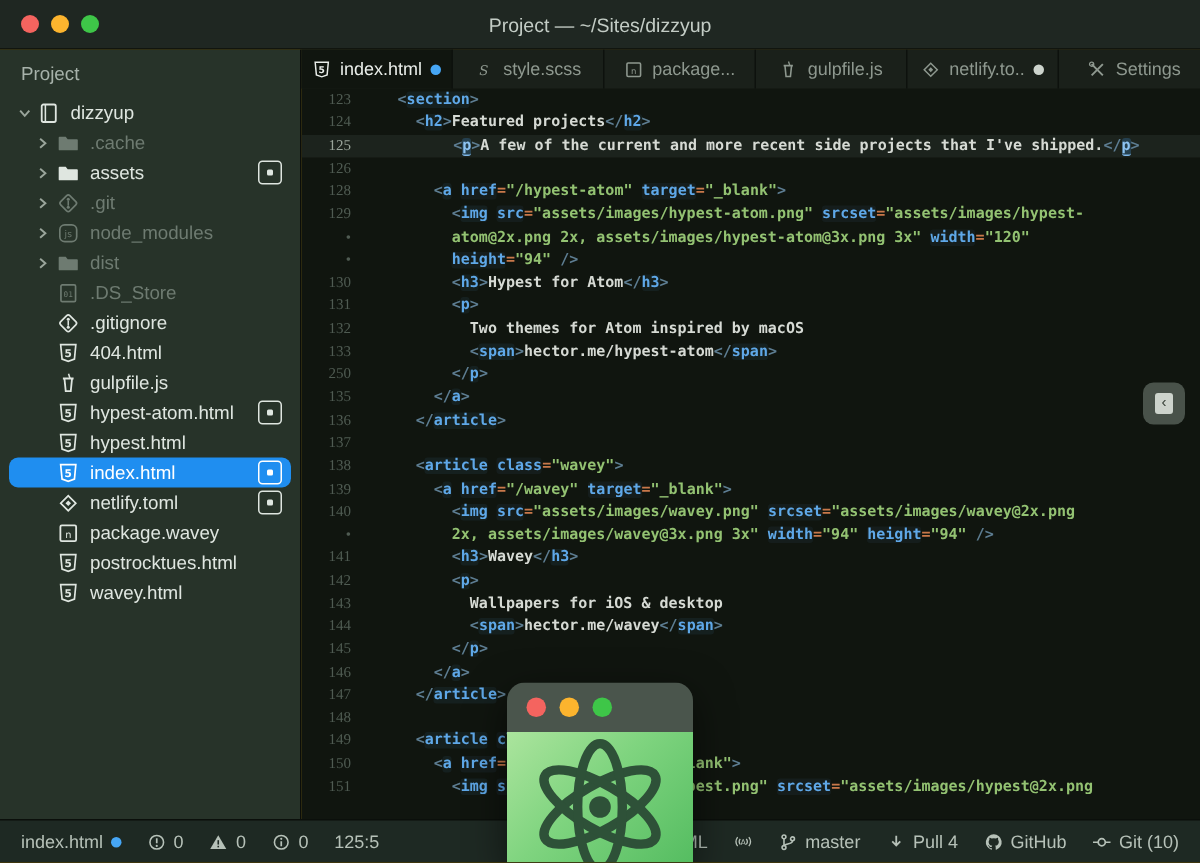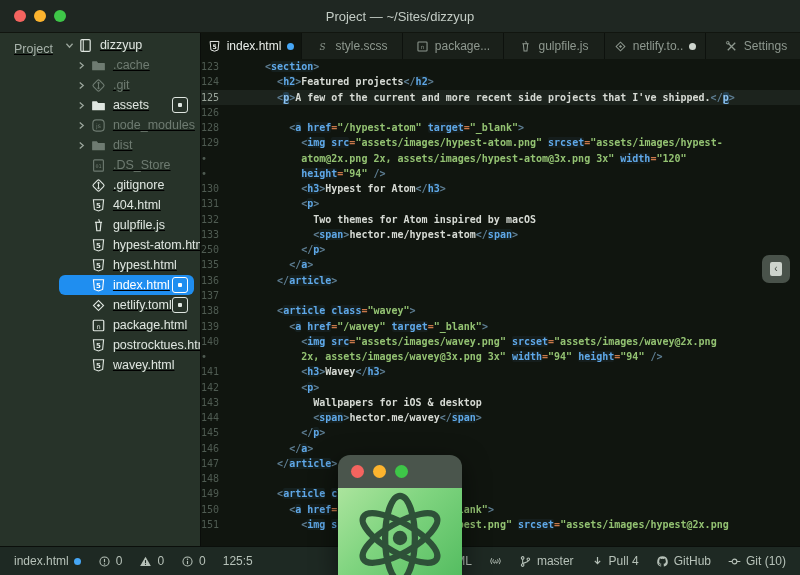--- a/index.html
+++ b/index.html
@@ -8,22 +8,22 @@
 
   
   .titlebar{height:32px;flex:none;background:#1f2722;display:flex;align-items:center;
     justify-content:center;position:relative;border-bottom:1px solid #11150f;}
   .lights{position:absolute;left:14px;top:0;height:32px;display:flex;align-items:center;gap:8px;}
   .light{width:12px;height:12px;border-radius:50%;}
   .title-text{font-size:13px;color:#c3ccc5;}
 
   
   .main{flex:1;display:flex;min-height:0;}
-  .sidebar{width:200px;flex:none;background:#273329;display:flex;flex-direction:row;
-    border-right:1px solid #0a0d0a;text-decoration:underline;}
+  .sidebar{width:200px;flex:none;background:#273329;display:flex;flex-direction:column;
+    border-right:1px solid #0a0d0a;}
   .sidebar-header{font-size:12.5px;color:#a7b2aa;padding:9px 0 7px 14px;}
   .tree{flex:1;overflow:hidden;padding-top:2px;}
   .trow{display:flex;align-items:center;height:20px;margin:0 6px;padding:0 6px;border-radius:6px;
     font-size:12.5px;color:#dfe6e0;white-space:nowrap;cursor:default;}
   .trow.dim{color:#6e7b71;}
   .trow.sel{background:#1f8ef0;color:#ffffff;}
   .trow .chev{width:13px;flex:none;display:flex;align-items:center;color:#9aa59b;}
   .trow.sel .chev{color:#fff;}
   .trow .ficon{width:15px;height:15px;flex:none;margin-right:7px;display:flex;align-items:center;}
   .trow .ficon svg{width:100%;height:100%;display:block;}
@@ -38,22 +38,22 @@
   .tab{width:100px;flex:none;display:flex;align-items:center;justify-content:center;gap:6px;
     font-size:12px;color:#8e988f;border-right:1px solid #0d110d;cursor:default;}
   .tab.active{background:#10150f;color:#eaeeea;}
   .tab .ticon{width:13px;height:13px;display:flex;flex:none;}
   .tab .ticon svg{width:100%;height:100%;display:block;}
   .dot{width:7px;height:7px;border-radius:50%;flex:none;}
 
   .editor{flex:1;overflow:hidden;font-family:"DejaVu Sans Mono",monospace;font-size:10px;
     line-height:15.28px;position:relative;}
   .cline{display:flex;height:15.28px;white-space:pre;}
-  .cline.cursor{background:#1c231d;}
-  .gut{width:46px;flex:none;text-align:left;padding-right:13px;color:#4f5b52;box-sizing:border-box;}
+  .cline.cursor{background:#1c231d;gap:25px;}
+  .gut{width:46px;flex:none;text-align:right;padding-right:13px;color:#4f5b52;box-sizing:border-box;font-family:Liberation Serif, serif;}
   .cline.cursor .gut{color:#9aa59b;}
   .code{flex:1;padding-left:6px;overflow:hidden;font-weight:bold;}
   .tk-x{color:#d6dad4;}
   .tk-p{color:#5d7d92;}
   .tk-t{color:#5fa8e8;background:rgba(95,168,232,.08);border-radius:2px;}
   .tk-a{color:#5fa8e8;background:rgba(95,168,232,.06);border-radius:2px;}
   .tk-o{color:#c8784a;}
   .tk-s{color:#93c272;}
   .tk-m{color:#8ec4f2;background:#25404f;border-bottom:1px solid #7fb7e8;border-radius:2px;}
 
@@ -120,54 +120,54 @@
                 <path d="M2 1.5 6 5 2 8.5" stroke="currentColor" fill="none" stroke-width="1.5"></path>
               </svg>
             </span>
             <span class="ficon">
               <svg viewBox="0 0 16 16">
                 <path d="M1.8 3.4h4.4l1.4 1.8h6.6a.6.6 0 0 1 .6.6v6.6a.6.6 0 0 1-.6.6H1.8a.6.6 0 0 1-.6-.6V4a.6.6 0 0 1 .6-.6z" fill="currentColor"></path>
               </svg>
             </span>
             <span>.cache</span>
           </div>
+          <div class="trow lvl1">
+            <span class="chev">
+              <svg viewBox="0 0 8 10" width="7" height="9">
+                <path d="M2 1.5 6 5 2 8.5" stroke="currentColor" fill="none" stroke-width="1.5"></path>
+              </svg>
+            </span>
+            <span class="ficon">
+              <svg viewBox="0 0 16 16">
+                <path d="M1.8 3.4h4.4l1.4 1.8h6.6a.6.6 0 0 1 .6.6v6.6a.6.6 0 0 1-.6.6H1.8a.6.6 0 0 1-.6-.6V4a.6.6 0 0 1 .6-.6z" fill="currentColor"></path>
+              </svg>
+            </span>
+            <span>assets</span>
+            <span class="openbadge">
+              <i></i>
+            </span>
+          </div>
           <div class="trow lvl1 dim">
             <span class="chev">
               <svg viewBox="0 0 8 10" width="7" height="9">
                 <path d="M2 1.5 6 5 2 8.5" stroke="currentColor" fill="none" stroke-width="1.5"></path>
               </svg>
             </span>
             <span class="ficon">
               <svg viewBox="0 0 16 16">
                 <g transform="rotate(45 8 8)">
                   <rect x="3.4" y="3.4" width="9.2" height="9.2" rx="1.6" stroke="currentColor" fill="none" stroke-width="1.2"></rect>
                 </g>
                 <circle cx="8" cy="5.2" r="1.1" fill="currentColor"></circle>
                 <circle cx="8" cy="10.8" r="1.1" fill="currentColor"></circle>
                 <path d="M8 6.3v3.4" stroke="currentColor" fill="none" stroke-width="1.1"></path>
               </svg>
             </span>
             <span>.git</span>
           </div>
-          <div class="trow lvl1">
-            <span class="chev">
-              <svg viewBox="0 0 8 10" width="7" height="9">
-                <path d="M2 1.5 6 5 2 8.5" stroke="currentColor" fill="none" stroke-width="1.5"></path>
-              </svg>
-            </span>
-            <span class="ficon">
-              <svg viewBox="0 0 16 16">
-                <path d="M1.8 3.4h4.4l1.4 1.8h6.6a.6.6 0 0 1 .6.6v6.6a.6.6 0 0 1-.6.6H1.8a.6.6 0 0 1-.6-.6V4a.6.6 0 0 1 .6-.6z" fill="currentColor"></path>
-              </svg>
-            </span>
-            <span>assets</span>
-            <span class="openbadge">
-              <i></i>
-            </span>
-          </div>
           <div class="trow lvl1 dim">
             <span class="chev">
               <svg viewBox="0 0 8 10" width="7" height="9">
                 <path d="M2 1.5 6 5 2 8.5" stroke="currentColor" fill="none" stroke-width="1.5"></path>
               </svg>
             </span>
             <span class="ficon">
               <svg viewBox="0 0 16 16">
                 <rect x="2" y="2" width="12" height="12" rx="3.5" stroke="currentColor" fill="none" stroke-width="1.2"></rect>
                 <text x="8" y="11" font-size="6.5" text-anchor="middle" fill="currentColor" font-family="DejaVu Sans,sans-serif">js</text>
@@ -285,21 +285,21 @@
             </span>
           </div>
           <div class="trow lvl1">
             <span class="chev"></span>
             <span class="ficon">
               <svg viewBox="0 0 16 16">
                 <rect x="2.4" y="2.4" width="11.2" height="11.2" rx="1" stroke="currentColor" fill="none" stroke-width="1.3"></rect>
                 <text x="8" y="11.2" font-size="7" text-anchor="middle" fill="currentColor" font-family="DejaVu Sans,sans-serif">n</text>
               </svg>
             </span>
-            <span>package.html</span>
+            <span>package.wavey</span>
           </div>
           <div class="trow lvl1">
             <span class="chev"></span>
             <span class="ficon">
               <svg viewBox="0 0 16 16">
                 <path d="M2.6 1.8h10.8l-1 10.4L8 13.8l-4.4-1.6z" stroke="currentColor" fill="none" stroke-width="1.2"></path>
                 <text x="8" y="10.8" font-size="7.5" font-weight="bold" text-anchor="middle" fill="currentColor" font-family="DejaVu Sans,sans-serif">5</text>
               </svg>
             </span>
             <span>postrocktues.html</span>

